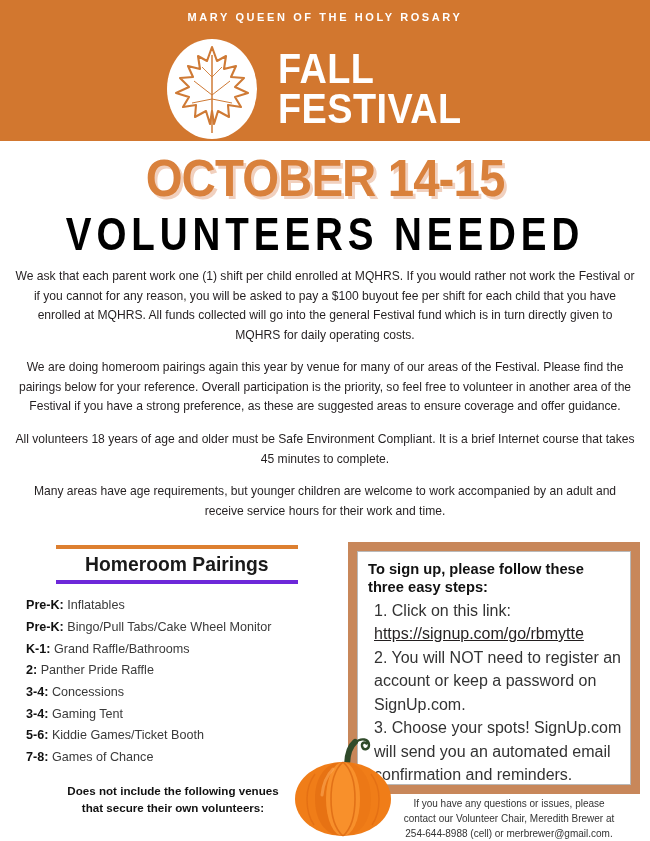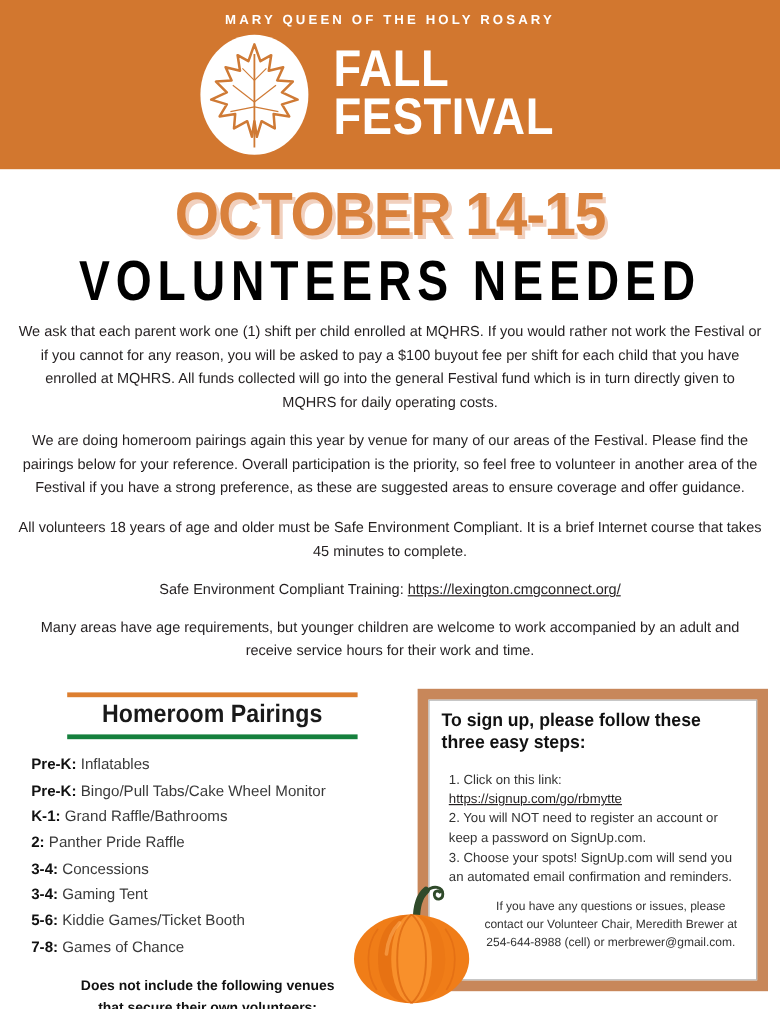--- a/index.html
+++ b/index.html
@@ -30,21 +30,21 @@
     color: #ffffff;
     font-size: 11px;
     font-weight: bold;
     letter-spacing: 2.6px;
     font-family: Liberation Sans, sans-serif;
   }
   .logo-row {
     display: flex;
     align-items: center;
     justify-content: center;
-    margin-top: 4px;
+    margin-top: 14px;
     gap: 18px;
   }
   .leaf-badge {
     width: 96px;
     height: 104px;
     flex: 0 0 auto;
   }
   .wordmark {
     display: flex;
     flex-direction: column;
@@ -119,21 +119,21 @@
   .col-right {
     flex: 1 1 auto;
     position: relative;
   }
 
   
   .pairings-head {
     width: 242px;
     margin: 5px auto 0 auto;
     border-top: 4px solid #dd7f30;
-    border-bottom: 4px solid #15803d;
+    border-bottom: 4px solid #6d28d9;
     padding: 3px 0 4px 0;
     text-align: center;
   }
   .pairings-head span {
     font-family: "Liberation Sans Narrow", "Liberation Sans", sans-serif;
     font-weight: bold;
     font-size: 21px;
     letter-spacing: 0px;
     color: #1a1a1a;
     transform: scaleX(0.92);
@@ -189,22 +189,22 @@
   .signup-title {
     font-family: "Liberation Sans Narrow", "Liberation Sans", sans-serif;
     font-weight: bold;
     font-size: 15.3px;
     color: #111111;
     line-height: 1.15;
     transform: scaleX(0.96);
     transform-origin: left center;
   }
   .signup-steps {
-    margin: 15px 0 0 6px;
-    font-size: 11px;
+    margin: 3px 0 0 6px;
+    font-size: 16px;
     line-height: 1.47;
     color: #333333;
   }
   .signup-steps .step {
     margin: 0;
   }
   .contact-note {
     margin: 9px 6px 0 34px;
     text-align: center;
     font-size: 10px;
@@ -249,21 +249,20 @@
   </div>
 </div>
 
 <div class="date-line">OCTOBER 14-15</div>
 <div class="headline">VOLUNTEERS NEEDED</div>
 
 <div class="body-copy">
   <p>We ask that each parent work one (1) shift per child enrolled at MQHRS. If you would rather not work the Festival or if you cannot for any reason, you will be asked to pay a $100 buyout fee per shift for each child that you have enrolled at MQHRS. All funds collected will go into the general Festival fund which is in turn directly given to MQHRS for daily operating costs.</p>
   <p>We are doing homeroom pairings again this year by venue for many of our areas of the Festival. Please find the pairings below for your reference. Overall participation is the priority, so feel free to volunteer in another area of the Festival if you have a strong preference, as these are suggested areas to ensure coverage and offer guidance.</p>
   <p>All volunteers 18 years of age and older must be Safe Environment Compliant. It is a brief Internet course that takes 45 minutes to complete.</p>
-  <p class="tight"><span>Safe Environment Compliant Training: </span><a class="inline-link" href="#">https://lexington.cmgconnect.org/</a></p>
   <p>Many areas have age requirements, but younger children are welcome to work accompanied by an adult and receive service hours for their work and time.</p>
 </div>
 
 <div class="lower">
 
   <div class="col-left">
     <div class="pairings-head">
       <span>Homeroom Pairings</span>
     </div>
 

